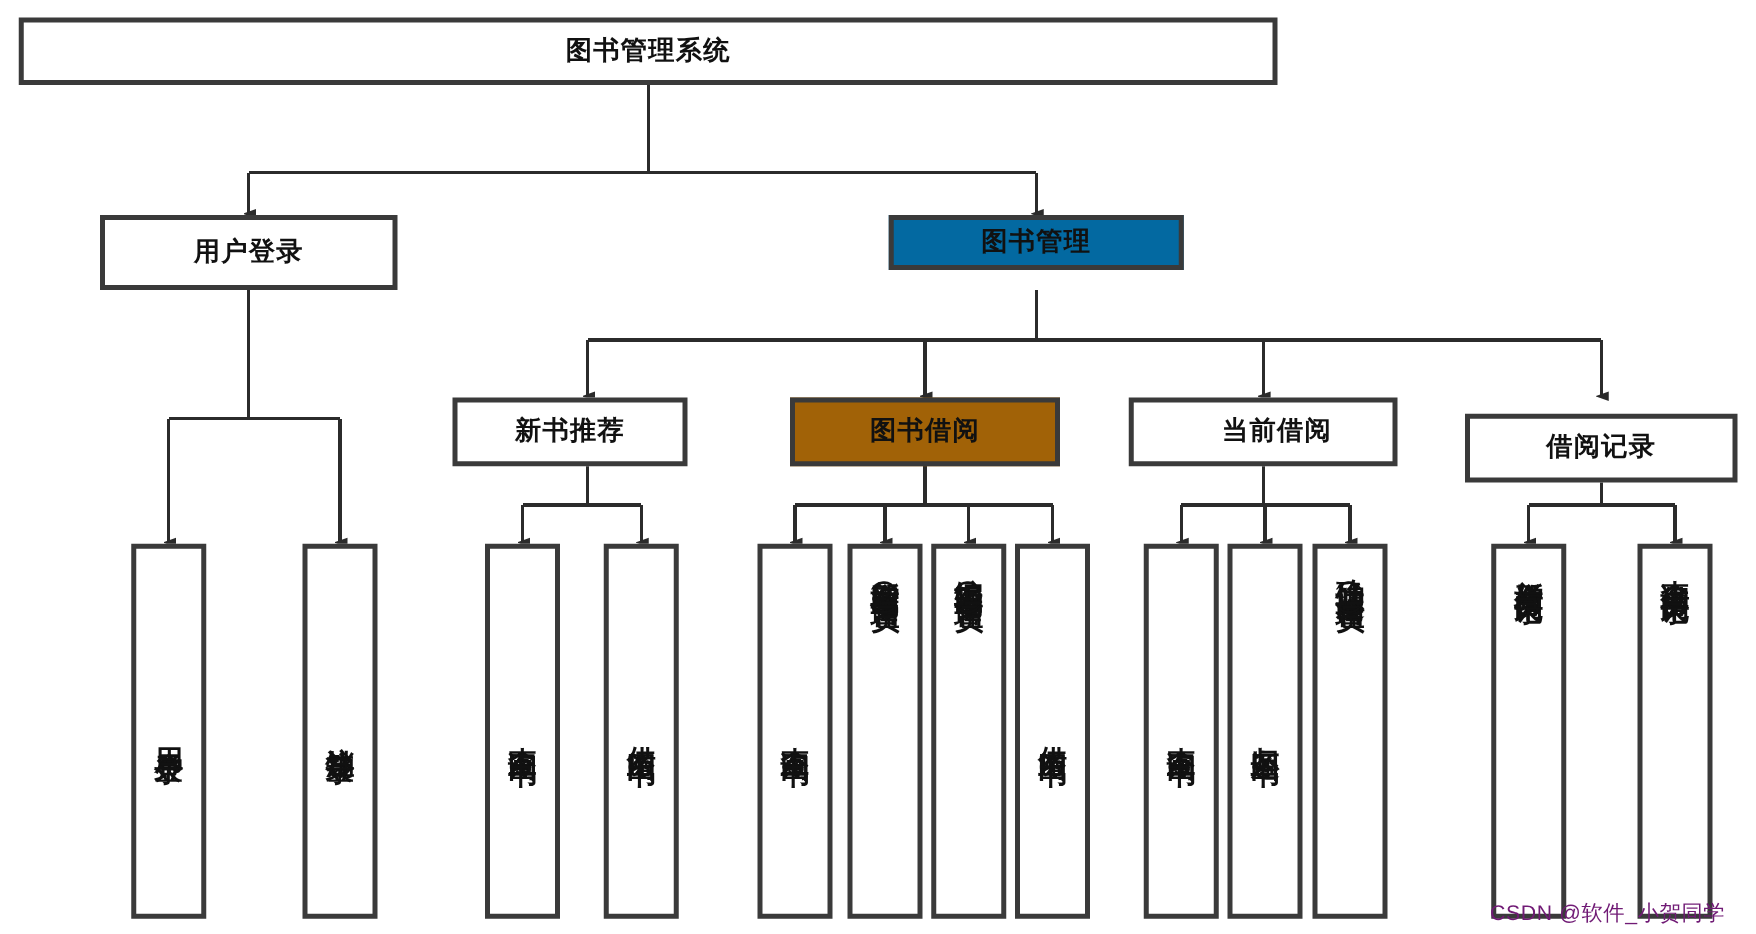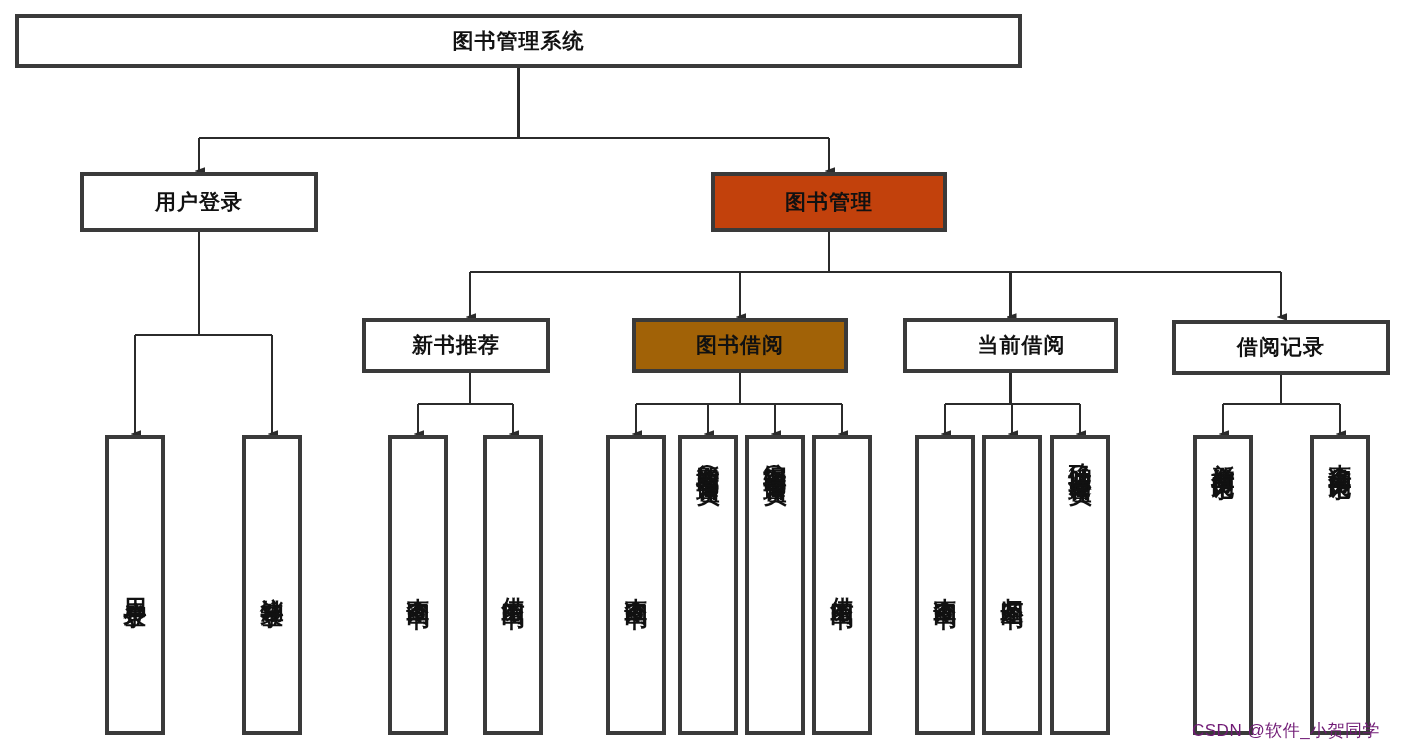--- a/index.html
+++ b/index.html
@@ -105,33 +105,33 @@
       </g>
   </svg>
 
   <div id="node-layer">
       <div class="node horizontal" style="left: 15px; top: 14px; width: 1007px; height: 54px; border-color: rgb(58, 58, 58); background: rgb(255, 255, 255);">
         <span class="node-label">图书管理系统</span>
       </div>
       <div class="node horizontal" style="left: 80px; top: 172px; width: 238px; height: 60px; border-color: rgb(58, 58, 58); background: rgb(255, 255, 255);">
         <span class="node-label">用户登录</span>
       </div>
-      <div class="node horizontal" style="left: 711px; top: 172px; width: 236px; height: 60px; border-color: rgb(58, 58, 58); background: #c2410c;">
+      <div class="node horizontal" style="left: 711px; top: 172px; width: 236px; height: 44px; border-color: rgb(58, 58, 58); background: #0369a1;">
         <span class="node-label">图书管理</span>
       </div>
       <div class="node horizontal" style="left: 362px; top: 318px; width: 188px; height: 55px; border-color: rgb(58, 58, 58); background: rgb(255, 255, 255);">
         <span class="node-label">新书推荐</span>
       </div>
       <div class="node horizontal" style="left: 632px; top: 318px; width: 216px; height: 55px; border-color: rgb(58, 58, 58); background: #a16207;">
         <span class="node-label">图书借阅</span>
       </div>
       <div class="node horizontal" style="left: 903px; top: 318px; width: 215px; height: 55px; border-color: rgb(58, 58, 58); background: rgb(255, 255, 255); padding-left: 22px;">
         <span class="node-label">当前借阅</span>
       </div>
-      <div class="node horizontal" style="left: 1172px; top: 320px; width: 218px; height: 55px; border-color: rgb(58, 58, 58); background: rgb(255, 255, 255); align-items: center;">
+      <div class="node horizontal" style="left: 1172px; top: 331px; width: 218px; height: 55px; border-color: rgb(58, 58, 58); background: rgb(255, 255, 255); align-items: center;">
         <span class="node-label">借阅记录</span>
       </div>
       <div class="node vertical midtext" style="left: 105px; top: 435px; width: 60px; height: 300px; border-color: rgb(58, 58, 58); background: rgb(255, 255, 255);">
         <span class="node-label">用户登录</span>
       </div>
       <div class="node vertical midtext" style="left: 242px; top: 435px; width: 60px; height: 300px; border-color: rgb(58, 58, 58); background: rgb(255, 255, 255);">
         <span class="node-label">注销登录</span>
       </div>
       <div class="node vertical midtext" style="left: 388px; top: 435px; width: 60px; height: 300px; border-color: rgb(58, 58, 58); background: rgb(255, 255, 255);">
         <span class="node-label">查询图书</span>

